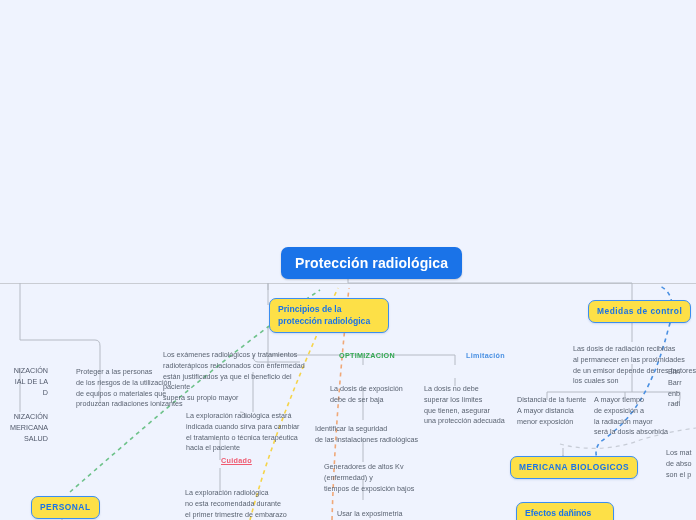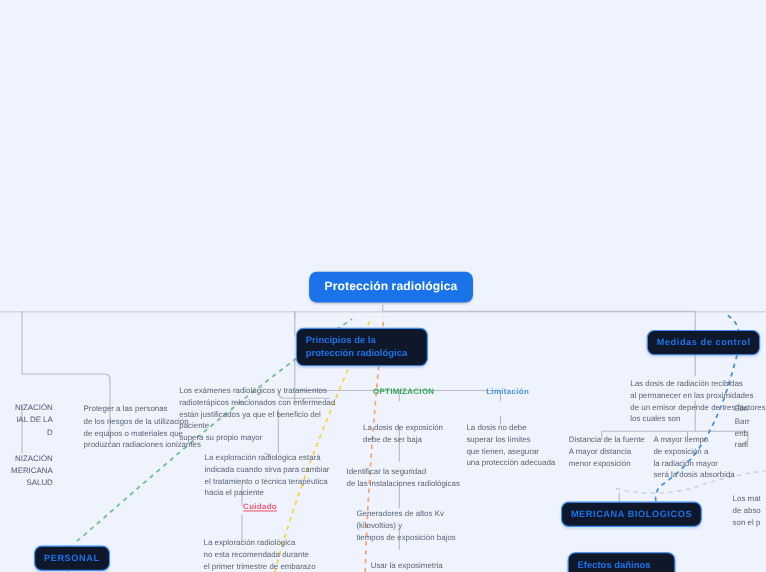--- a/index.html
+++ b/index.html
@@ -30,30 +30,30 @@
   }
   .node {
     position: absolute;
     box-sizing: border-box;
   }
   
   .root-node {
     background: #1a73e8;
     color: #ffffff;
     font-weight: bold;
-    font-size: 11px;
+    font-size: 14px;
     border-radius: 7px;
     padding: 8px 14px;
     white-space: nowrap;
     letter-spacing: 0.1px;
     box-shadow: 0 1px 2px rgba(0,0,0,0.18);
   }
   
   .box-node {
-    background: #0f172a;
+    background: #fde047;
     color: #1a73e8;
     font-weight: bold;
     font-size: 8.6px;
     border: 1.6px solid #3b8ef0;
     border-radius: 7px;
     padding: 5px 8px;
     line-height: 1.35;
     box-shadow: 0 1px 2px rgba(40,80,160,0.16);
   }
   .box-node.caps {
@@ -72,21 +72,21 @@
     color: #50586a;
   }
   
   .cat {
     font-size: 7.2px;
     font-weight: bold;
     letter-spacing: 0.3px;
     white-space: nowrap;
   }
   .cat.green { color: #34a853; }
-  .cat.blue  { color: #4a90e2; }
+  .cat.blue  { color: #4a90e2; margin-left: 24px; }
   .cat.red   { color: #ef5a70; text-decoration: underline; }
   .divider {
     position: absolute;
     left: 0;
     width: 696px;
     height: 1px;
     background: #c9ccd3;
   }
 </style>
 </head>
@@ -179,21 +179,21 @@
 
   <div class="node cat green" style="left:339px; top:351px;">OPTIMIZACION</div>
 
   <div class="node leaf" style="left:330px; top:384px; width:110px;">La dosis de exposición
 debe de ser baja</div>
 
   <div class="node leaf" style="left:315px; top:424px; width:125px;">Identificar la seguridad
 de las instalaciones radiológicas</div>
 
   <div class="node leaf" style="left:324px; top:462px; width:120px;">Generadores de altos Kv
-(kilovoltios) y
+(enfermedad) y
 tiempos de exposición bajos</div>
 
   <div class="node leaf" style="left:337px; top:509px; width:110px;">Usar la exposimetria</div>
 
   <div class="node cat blue" style="left:442px; top:351px;">Limitación</div>
 
   <div class="node leaf" style="left:424px; top:384px; width:95px;">La dosis no debe
 superar los límites
 que tienen, asegurar
 una protección adecuada</div>

